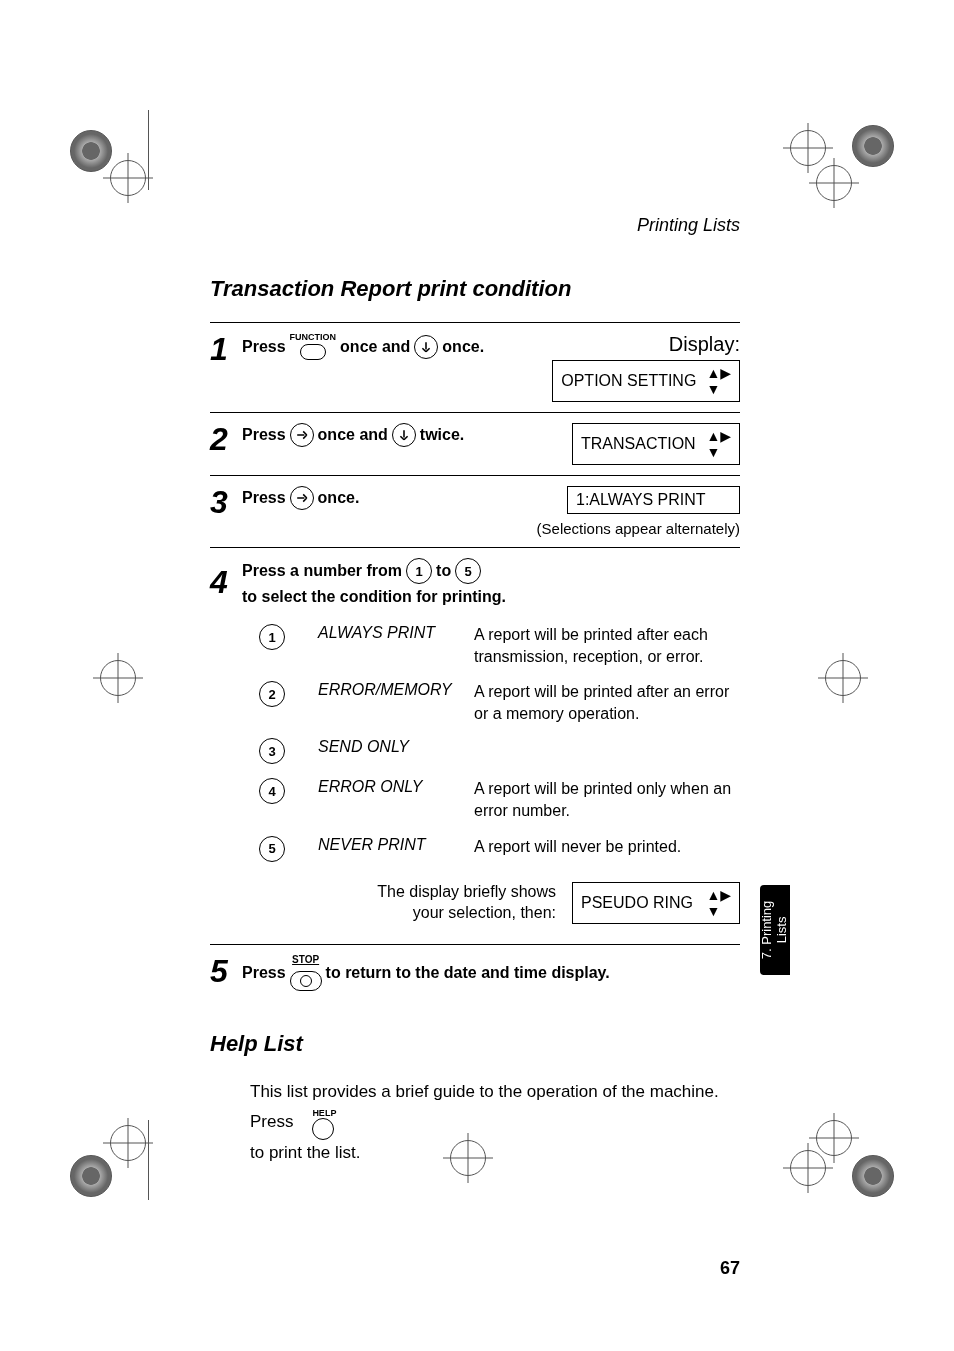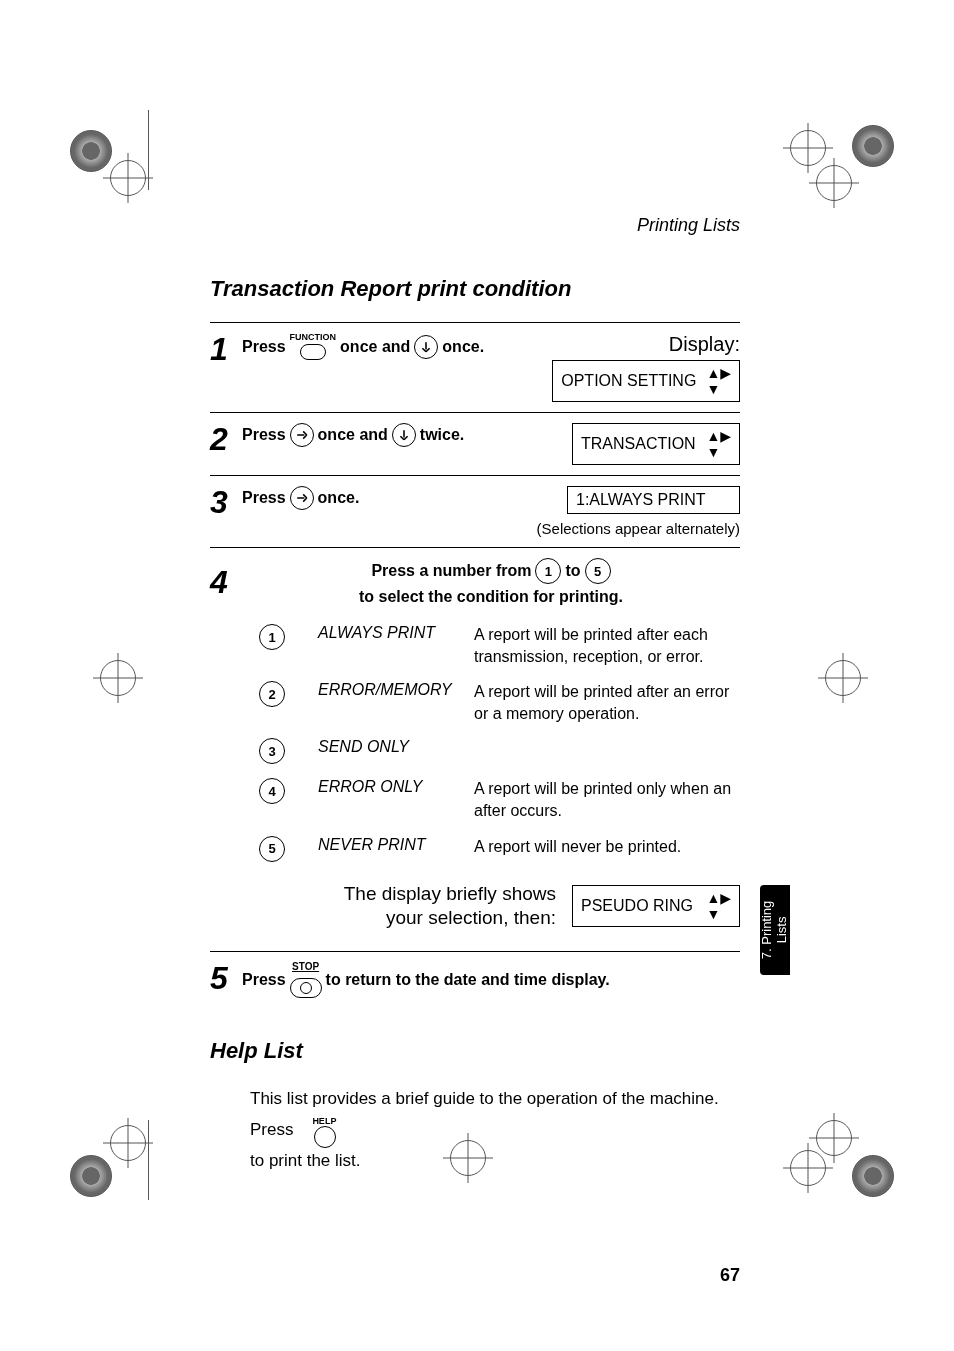--- a/index.html
+++ b/index.html
@@ -21,29 +21,29 @@
   .note{font-size:15px;font-weight:normal;margin-top:6px;}
   .keycircle{display:inline-flex;align-items:center;justify-content:center;width:24px;height:24px;border:1.5px solid #000;border-radius:50%;font-size:13px;font-weight:bold;vertical-align:middle;}
   .keycircle.small{width:22px;height:22px;}
   .keyfunc{display:inline-flex;flex-direction:column;align-items:center;font-size:9px;font-weight:bold;line-height:1;vertical-align:middle;}
   .keyfunc .cap{margin-bottom:2px;}
   .keyfunc .shape{width:24px;height:14px;border:1.5px solid #000;border-radius:8px;}
   .keystop{display:inline-flex;flex-direction:column;align-items:center;font-size:10px;font-weight:bold;line-height:1;vertical-align:middle;}
   .keystop .cap{margin-bottom:6px;text-decoration:underline;}
   .keystop .shape{width:30px;height:18px;border:1.5px solid #000;border-radius:10px;display:flex;align-items:center;justify-content:center;}
   .keystop .inner{width:10px;height:10px;border:1px solid #000;border-radius:50%;position:relative;}
-  .keyhelp{display:inline-flex;flex-direction:column;align-items:flex-end;font-size:9px;font-weight:bold;line-height:1;vertical-align:middle;}
+  .keyhelp{display:inline-flex;flex-direction:column;align-items:flex-start;font-size:9px;font-weight:bold;line-height:1;vertical-align:middle;}
   .keyhelp .shape{width:20px;height:20px;border:1.5px solid #000;border-radius:50%;}
   .options{margin-top:18px;}
   .optrow{display:flex;align-items:flex-start;margin-bottom:14px;gap:16px;}
   .optrow .kc{width:60px;display:flex;justify-content:center;}
   .optrow .label{width:140px;font-size:16px;font-style:italic;}
   .optrow .desc{flex:1;font-size:16px;line-height:1.35;}
   .afternote{display:flex;align-items:center;justify-content:flex-end;gap:16px;margin-top:20px;margin-bottom:10px;}
-  .afternote .txt{font-size:19px;text-align:right;line-height:1.3;}
+  .afternote .txt{font-size:16px;text-align:right;line-height:1.3;}
   .help-sec{margin-top:30px;}
   .help-body{margin-left:40px;font-size:17px;line-height:1.8;display:flex;align-items:flex-start;gap:10px;}
   .help-body .text{flex:1;}
   .pagenum{position:absolute;right:0;bottom:-110px;font-size:18px;font-weight:bold;}
   .tab{position:absolute;left:760px;top:885px;width:30px;height:90px;background:#000;color:#fff;font-size:13px;display:flex;align-items:center;justify-content:center;border-radius:4px 0 0 4px;}
   .tab .tt{transform:rotate(-90deg);white-space:nowrap;line-height:1.15;text-align:center;}
   
   .reg{position:absolute;}
   .circ{border:1px solid #555;border-radius:50%;}
   .dot{background:radial-gradient(circle,#666 30%,#aaa 32%,#666 60%);}
@@ -158,21 +158,21 @@
         <div class="lcd" style="min-width:155px;">
           <span>1:ALWAYS PRINT</span>
         </div>
         <div class="note">(Selections appear alternately)</div>
       </div>
     </div>
 
     <div class="step" style="flex-direction:column;">
       <div style="display:flex;width:100%;align-items:center;">
         <div class="num">4</div>
-        <div class="instr" style="flex:1;justify-content:center;">
+        <div class="instr" style="flex:1;">
           <span class="plain">Press a number from</span>
           <span class="keycircle">1</span>
           <span class="plain">to</span>
           <span class="keycircle">5</span>
           <span class="plain">to select the condition for printing.</span>
         </div>
       </div>
       <div class="options" style="padding-left:32px;">
         <div class="optrow">
           <div class="kc">
@@ -192,21 +192,21 @@
           <div class="kc">
               <span class="keycircle">3</span>
             </div>
           <div class="label">SEND ONLY</div>
         </div>
         <div class="optrow">
           <div class="kc">
               <span class="keycircle">4</span>
             </div>
           <div class="label">ERROR ONLY</div>
-          <div class="desc">A report will be printed only when an after occurs.</div>
+          <div class="desc">A report will be printed only when an error number.</div>
         </div>
         <div class="optrow">
           <div class="kc">
               <span class="keycircle">5</span>
             </div>
           <div class="label">NEVER PRINT</div>
           <div class="desc">A report will never be printed.</div>
         </div>
         <div class="afternote">
           <div class="txt">

